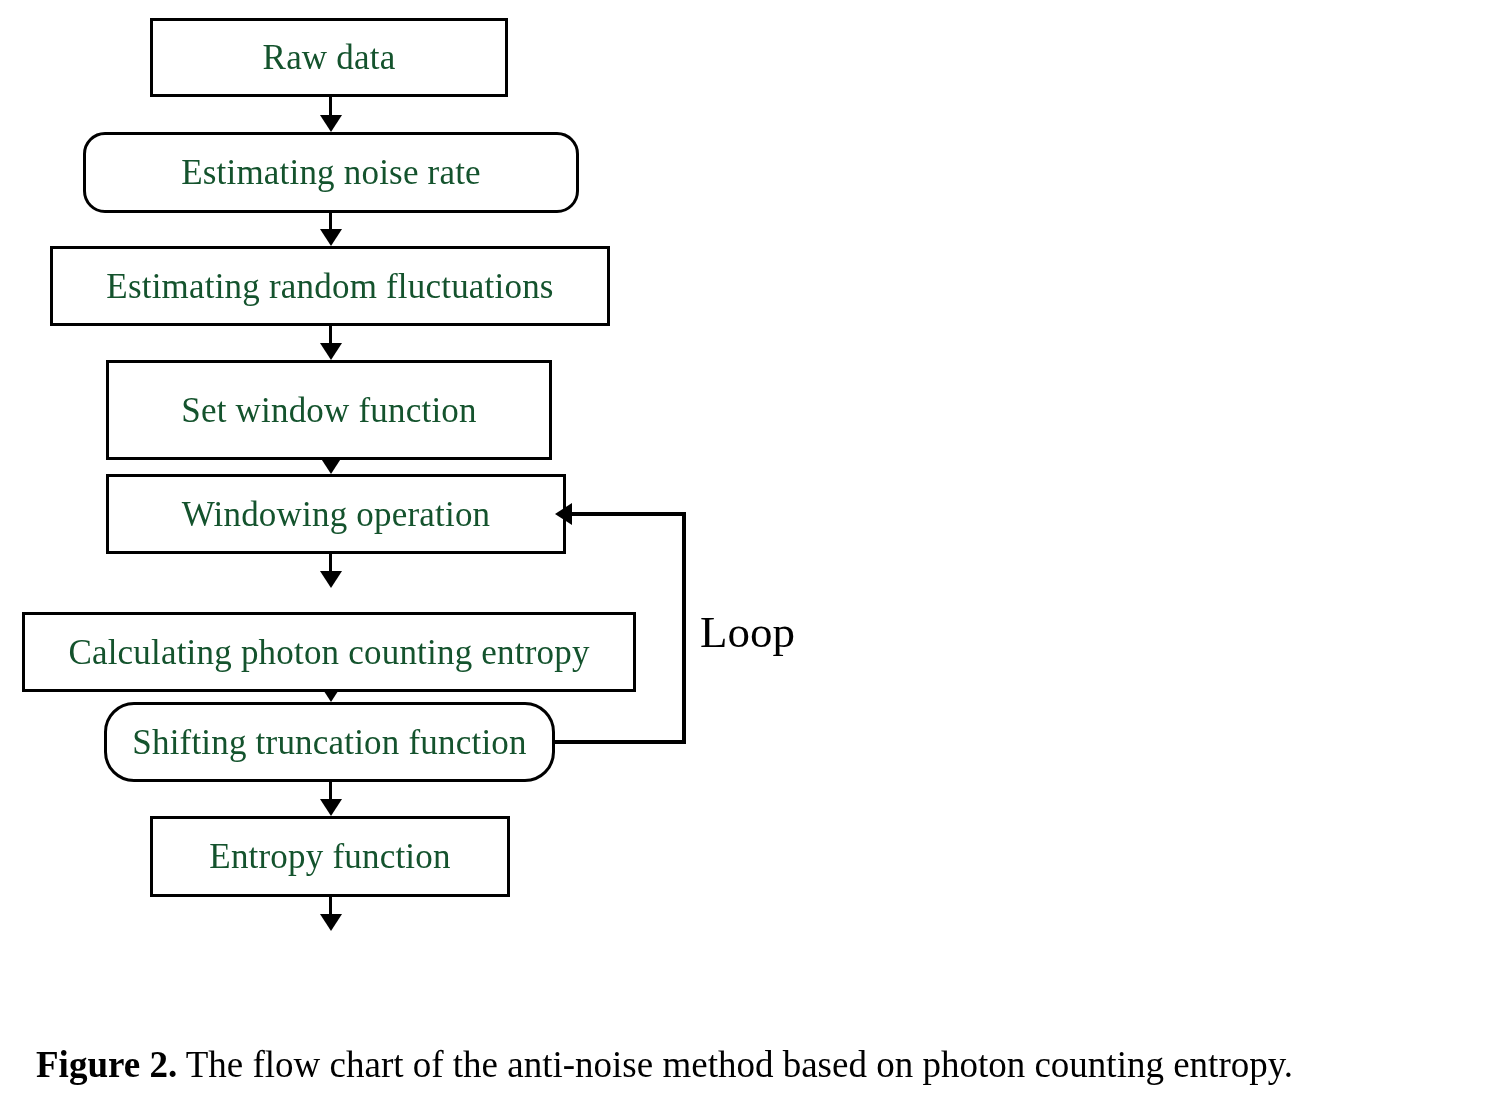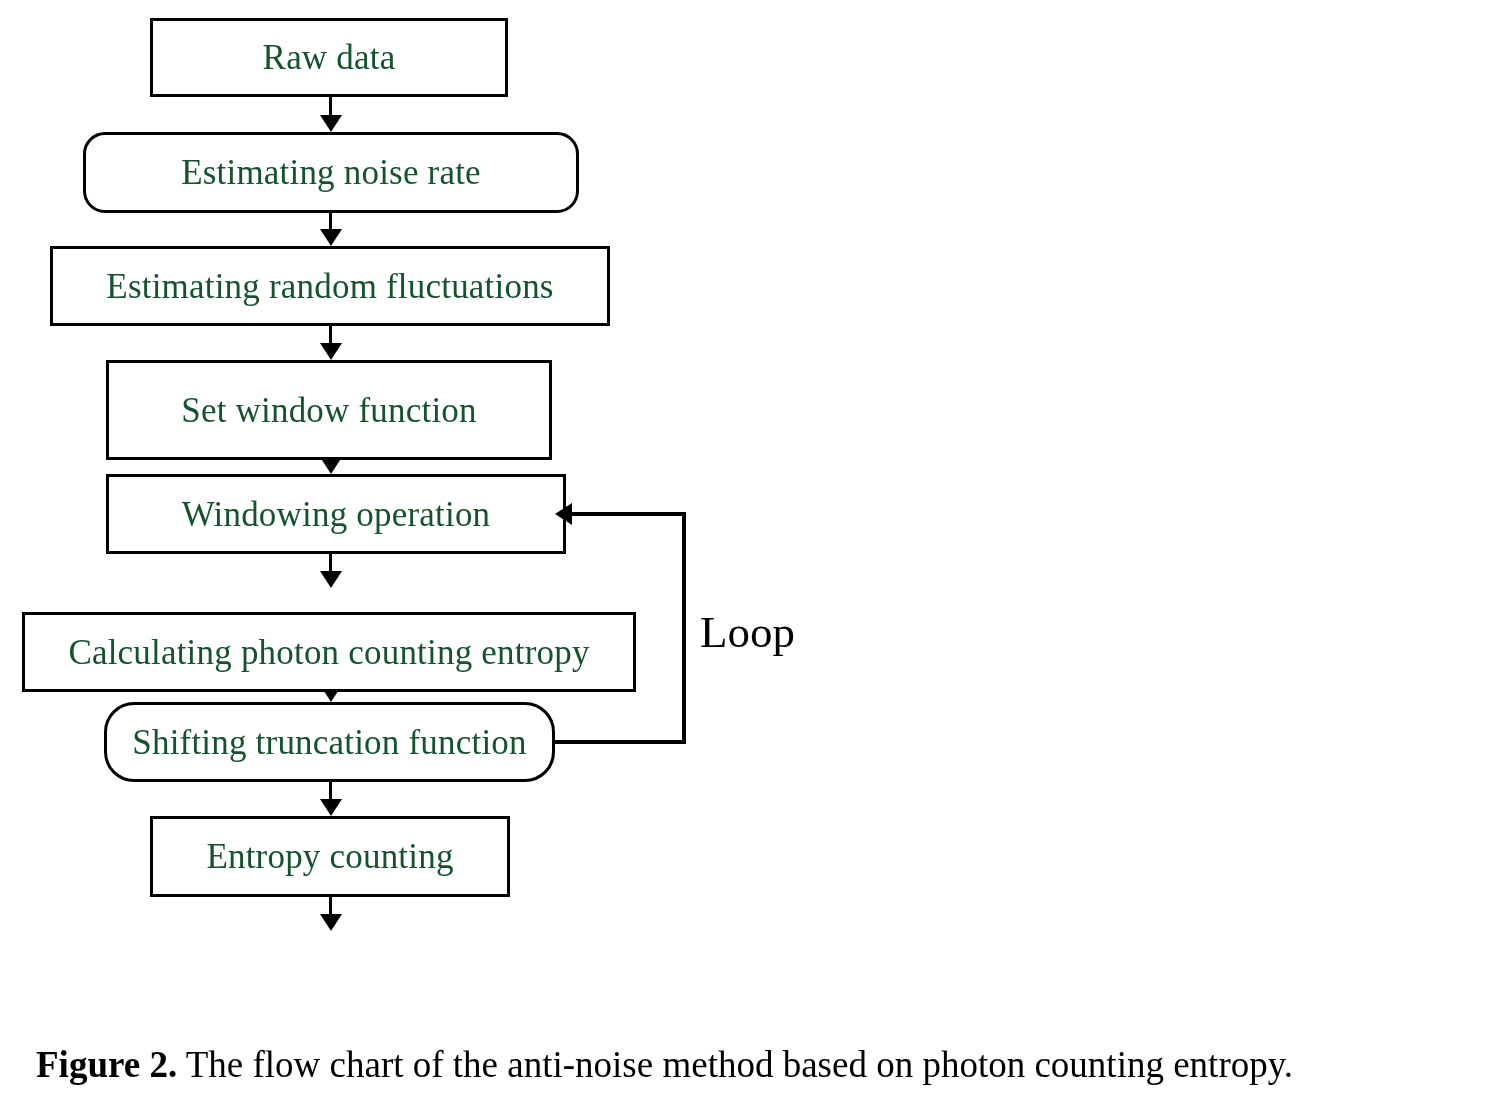--- a/index.html
+++ b/index.html
@@ -127,21 +127,21 @@
 
   <div class="node" style="left:22px; top:588px; width:614px; height:80px;margin-top:24px;">
     <span class="node-label">Calculating photon counting entropy</span>
   </div>
 
   <div class="node" style="left:104px; top:702px; width:451px; height:80px;border-radius:30px;">
     <span class="node-label">Shifting truncation function</span>
   </div>
 
   <div class="node" style="left:150px; top:816px; width:360px; height:81px;">
-    <span class="node-label">Entropy counting</span>
+    <span class="node-label">Entropy function</span>
   </div>
 
 
   <div class="connector" style="left:329px; top:97px; width:3px; height:35px;">
     <div class="shaft-v" style="height:20px;"></div>
     <div class="arrowhead-down" style="left:-9.5px; top:18px;"></div>
   </div>
 
   <div class="connector" style="left:329px; top:213px; width:3px; height:33px;">
     <div class="shaft-v" style="height:18px;"></div>

